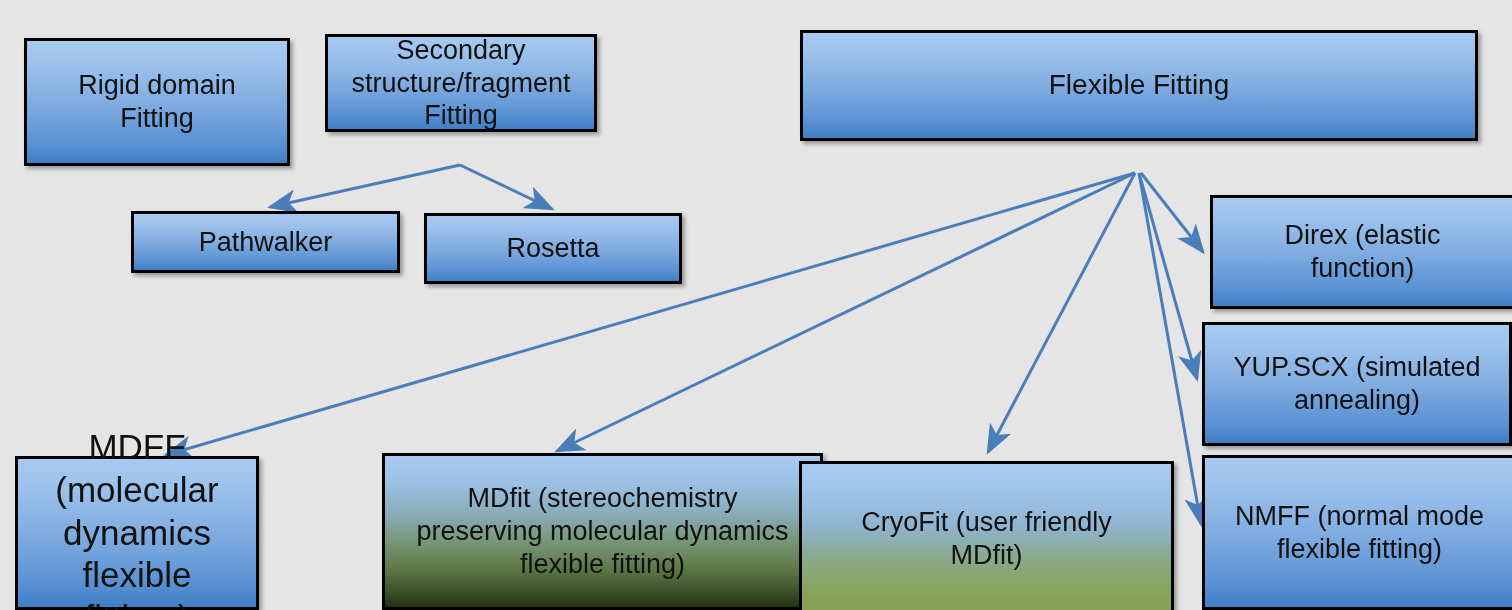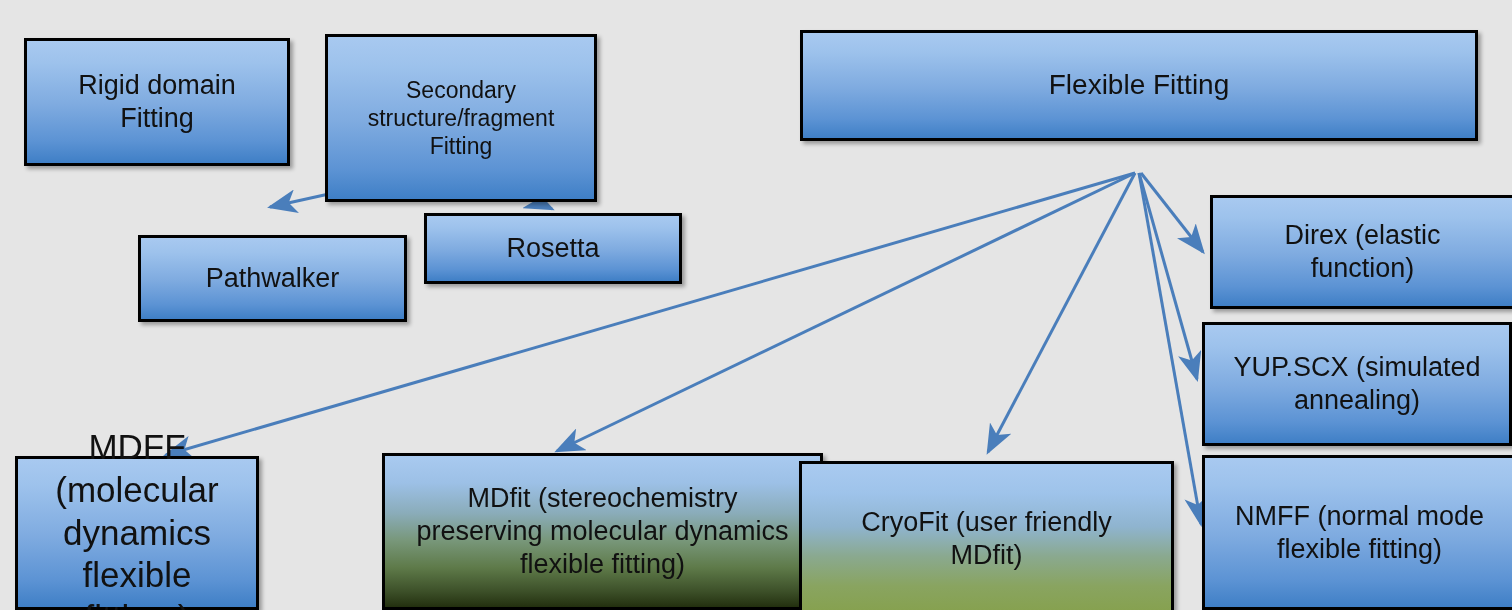--- a/index.html
+++ b/index.html
@@ -96,29 +96,29 @@
         <line x1="1139" y1="173" x2="1197" y2="379" stroke="#4a7ebb" stroke-width="3" marker-end="url(#arrowhead)"></line>
         <line x1="1141" y1="173" x2="1203" y2="252" stroke="#4a7ebb" stroke-width="3" marker-end="url(#arrowhead)"></line>
       </g>
   </svg>
 
   <div id="nodes-group">
       <div class="node fill-blue" style="left: 24px; top: 38px; width: 266px; height: 128px; font-size: 27px;">
         <span class="label">Rigid domain
 Fitting</span>
       </div>
-      <div class="node fill-blue" style="left: 325px; top: 34px; width: 272px; height: 168px; font-size: 23px;">
+      <div class="node fill-blue" style="left: 325px; top: 34px; width: 272px; height: 98px; font-size: 27px;">
         <span class="label">Secondary
 structure/fragment
 Fitting</span>
       </div>
       <div class="node fill-blue" style="left: 800px; top: 30px; width: 678px; height: 111px; font-size: 28px;">
         <span class="label">Flexible Fitting</span>
       </div>
-      <div class="node fill-blue" style="left: 138px; top: 211px; width: 269px; height: 87px; font-size: 27px; margin-top: 24px;">
+      <div class="node fill-blue" style="left: 131px; top: 211px; width: 269px; height: 62px; font-size: 27px;">
         <span class="label">Pathwalker</span>
       </div>
       <div class="node fill-blue" style="left: 424px; top: 213px; width: 258px; height: 71px; font-size: 27px;">
         <span class="label">Rosetta</span>
       </div>
       <div class="node fill-blue" style="left: 1202px; top: 195px; width: 305px; height: 114px; font-size: 27px; margin-left: 8px;">
         <span class="label">Direx (elastic
 function)</span>
       </div>
       <div class="node fill-blue" style="left: 1202px; top: 322px; width: 310px; height: 124px; font-size: 27px;">

